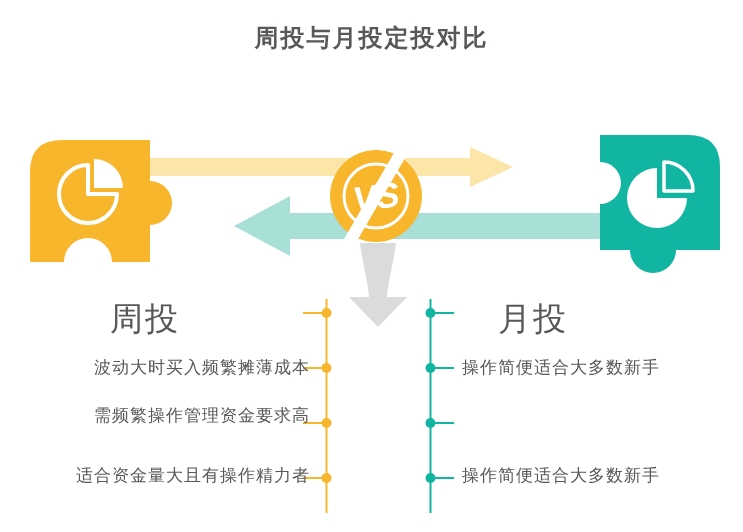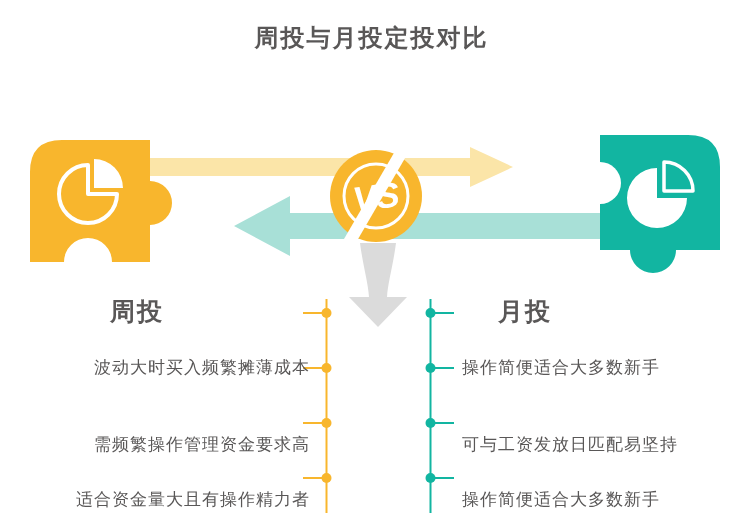--- a/index.html
+++ b/index.html
@@ -12,36 +12,36 @@
     color:var(--text,#595757);
   }
   .page-title{
     position:absolute;top:22px;left:0;width:100%;
     margin:0;text-align:center;
     font-size:24px;font-weight:bold;letter-spacing:2px;
     color:var(--text,#595757);
   }
   .graphic{position:absolute;top:0;left:0;}
   .col-hdr{
-    position:absolute;top:297px;
-    font-size:25px;font-weight:bold;line-height:28px;
+    position:absolute;top:305px;
+    font-size:33px;font-weight:normal;line-height:28px;
     letter-spacing:2px;color:var(--text,#595757);
   }
   .hdr-left{left:110px;}
   .hdr-right{left:462px;margin-left:36px;}
   .item{
     position:absolute;
     font-size:17px;line-height:24px;letter-spacing:1px;
     color:var(--text,#595757);white-space:nowrap;
   }
   .item.left{right:433px;text-align:right;}
   .item.right{left:462px;text-align:left;}
   .row1{top:356px;}
-  .row2{top:433px;}
-  .row3{top:488px;}
+  .row2{top:404px;}
+  .row3{top:464px;}
 </style>
 </head>
 <body>
 
 <div class="canvas">
 
   <h1 class="page-title">周投与月投定投对比</h1>
 
   <svg class="graphic" width="743" height="532" viewBox="0 0 743 532">
 
@@ -101,16 +101,15 @@
   </svg>
 
   <div class="col-hdr hdr-left">周投</div>
   <div class="col-hdr hdr-right">月投</div>
 
   <div class="item left row1">波动大时买入频繁摊薄成本</div>
   <div class="item left row2">需频繁操作管理资金要求高</div>
   <div class="item left row3">适合资金量大且有操作精力者</div>
 
   <div class="item right row1">操作简便适合大多数新手</div>
-  <div class="item right row2">可与工资发放日匹配易坚持</div>
   <div class="item right row3">操作简便适合大多数新手</div>
 
 </div>
 
 </body></html>

